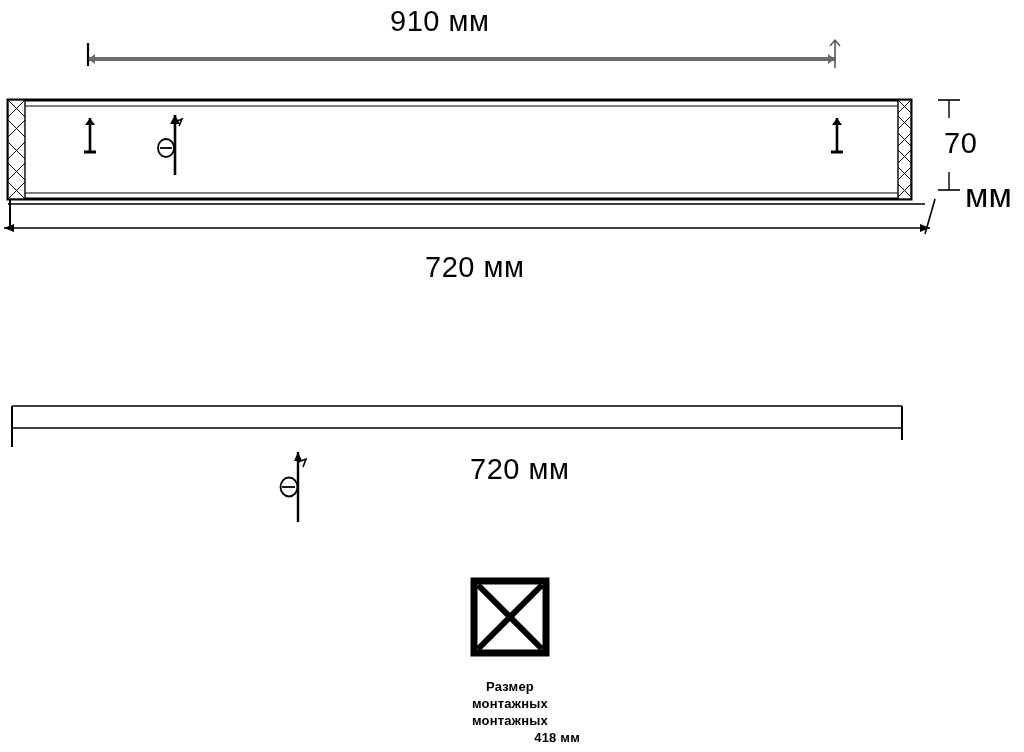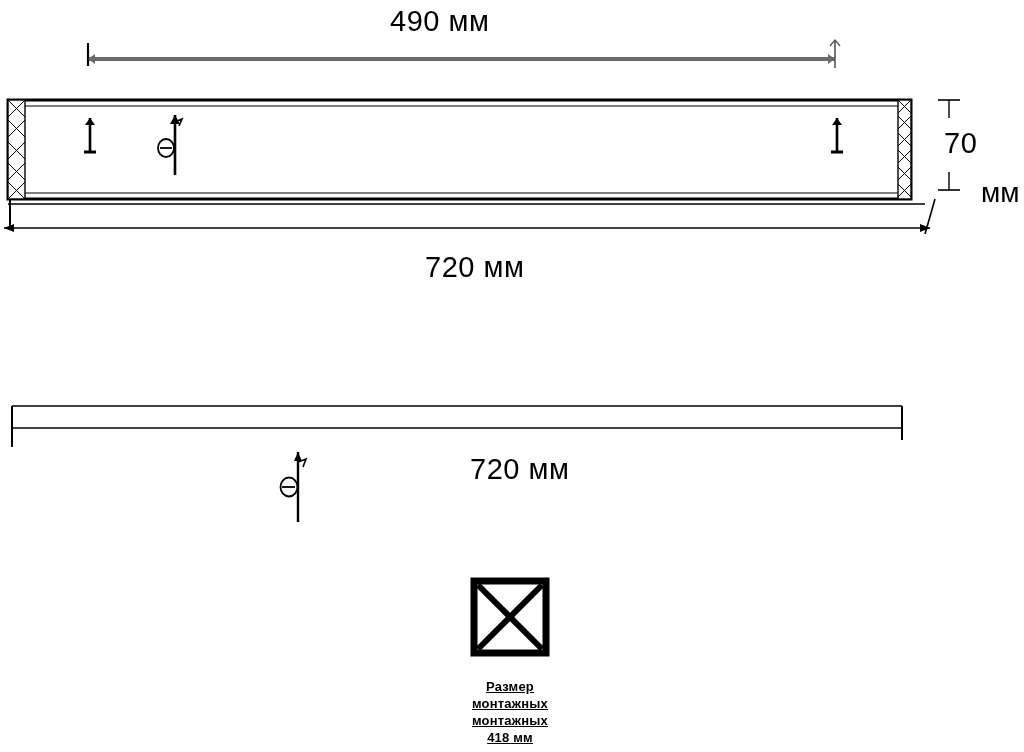--- a/index.html
+++ b/index.html
@@ -23,30 +23,28 @@
   .lbl {
     position: absolute;
     white-space: pre;
     line-height: 1.05;
   }
   .dim-text {
     font-size: 29px;
     letter-spacing: 0.5px;
   }
   .dim-text-small {
-    font-size: 28px;
-    margin-left: 16px;
+    font-size: 34px;
   }
   .note {
     font-size: 13px;
     font-weight: bold;
     text-align: center;
     line-height: 1.18;
     letter-spacing: 0.2px;
-    text-decoration: underline;
   }
   svg {
     position: absolute;
     left: 0;
     top: 0;
     width: 1024px;
     height: 752px;
     display: block;
   }
 </style>
@@ -167,28 +165,28 @@
     </g>
 
     <g>
       <rect x="474" y="581" width="72" height="72" fill="none" stroke="#000000" stroke-width="7"></rect>
       <line x1="478" y1="585" x2="542" y2="649" stroke="#000000" stroke-width="6"></line>
       <line x1="542" y1="585" x2="478" y2="649" stroke="#000000" stroke-width="6"></line>
     </g>
 
   </svg>
 
-  <div class="lbl dim-text" style="left:390px; top:6px;">490 мм</div>
+  <div class="lbl dim-text" style="left:390px; top:6px;">910 мм</div>
 
   <div class="lbl dim-text" style="left:944px; top:128px;">70</div>
 
   <div class="lbl dim-text-small" style="left:965px; top:178px;">мм</div>
 
   <div class="lbl dim-text" style="left:425px; top:252px;">720 мм</div>
 
   <div class="lbl dim-text" style="left:470px; top:454px;">720 мм</div>
 
   <div class="lbl note" style="left:440px; top:679px; width:140px;">Размер</div>
   <div class="lbl note" style="left:440px; top:696px; width:140px;">монтажных</div>
   <div class="lbl note" style="left:440px; top:713px; width:140px;">монтажных</div>
-  <div class="lbl note" style="left:440px; top:730px; width:140px;">418 мм</div>
+  <div class="lbl note" style="left:440px; top:730px; width:140px;text-align:right;">418 мм</div>
 
 </div>
 
 </body></html>

